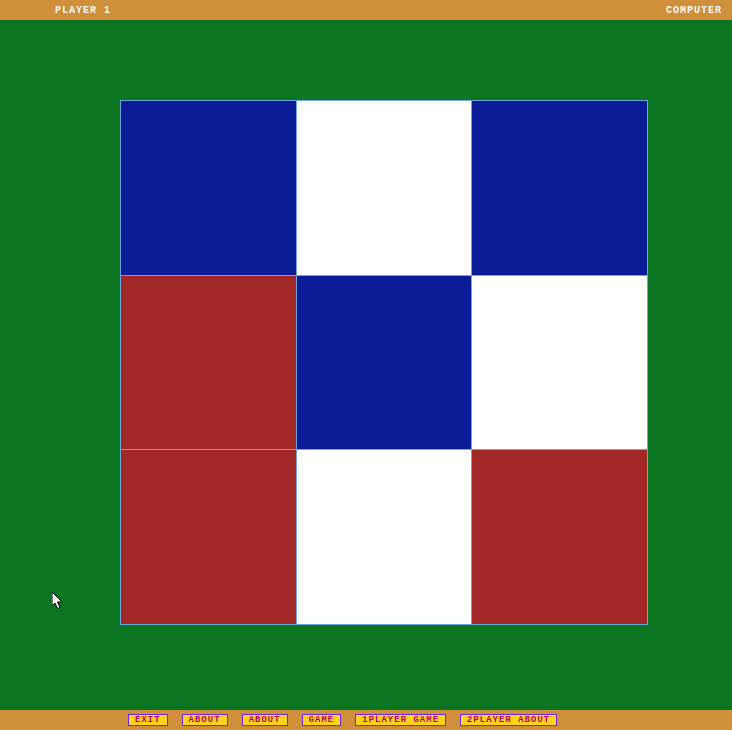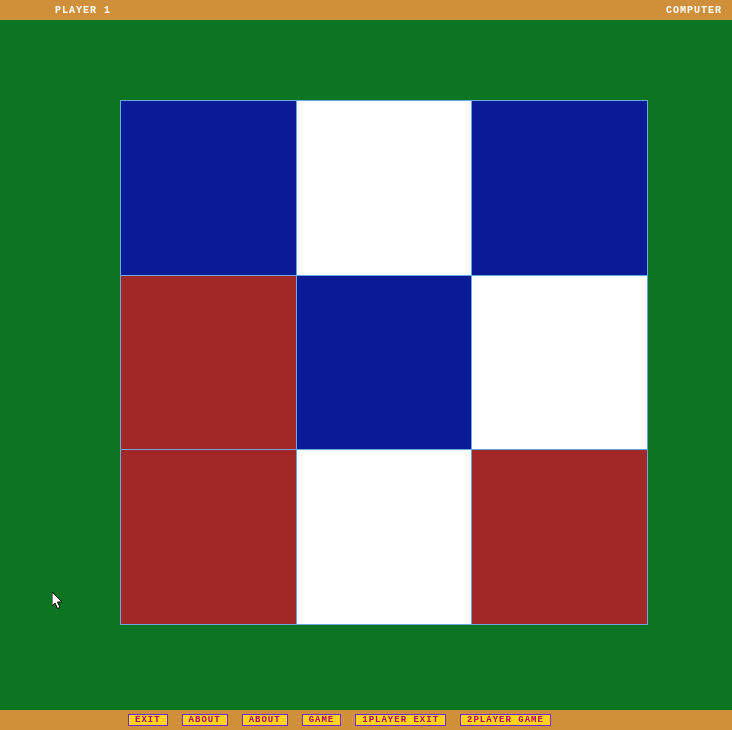--- a/index.html
+++ b/index.html
@@ -119,15 +119,15 @@
     </svg>
   </div>
 
 </div>
 
 <div class="bottombar">
   <button class="btn">EXIT</button>
   <button class="btn">ABOUT</button>
   <button class="btn">ABOUT</button>
   <button class="btn">GAME</button>
-  <button class="btn">1PLAYER EXIT</button>
-  <button class="btn">2PLAYER GAME</button>
+  <button class="btn">1PLAYER GAME</button>
+  <button class="btn">2PLAYER ABOUT</button>
 </div>
 
 </body></html>

